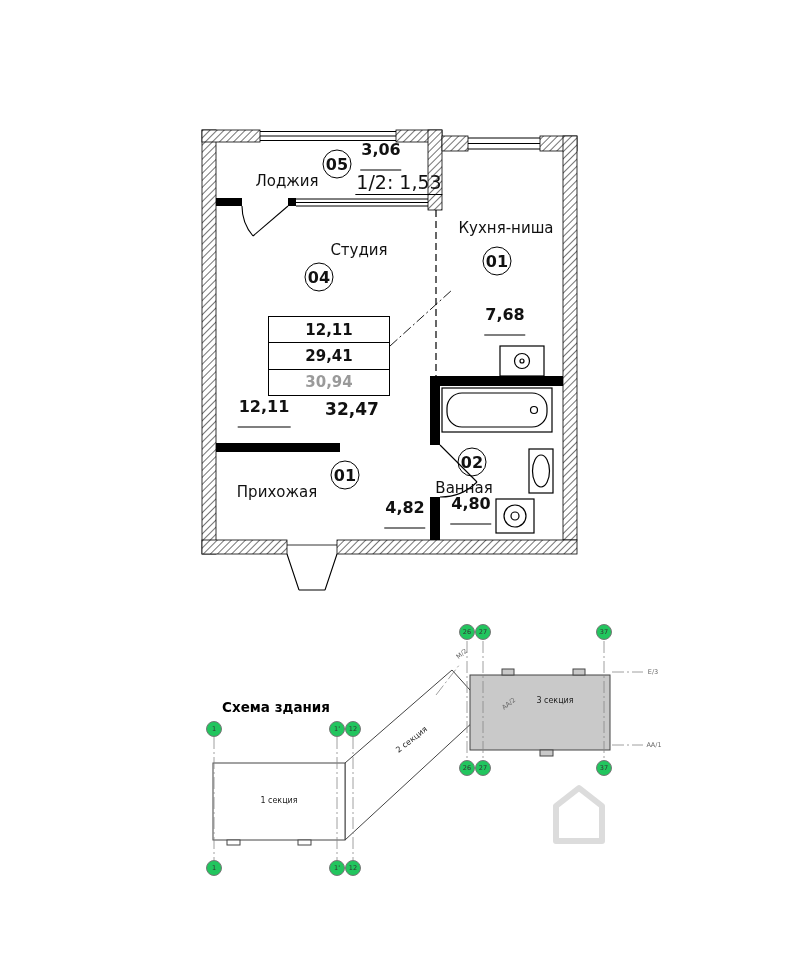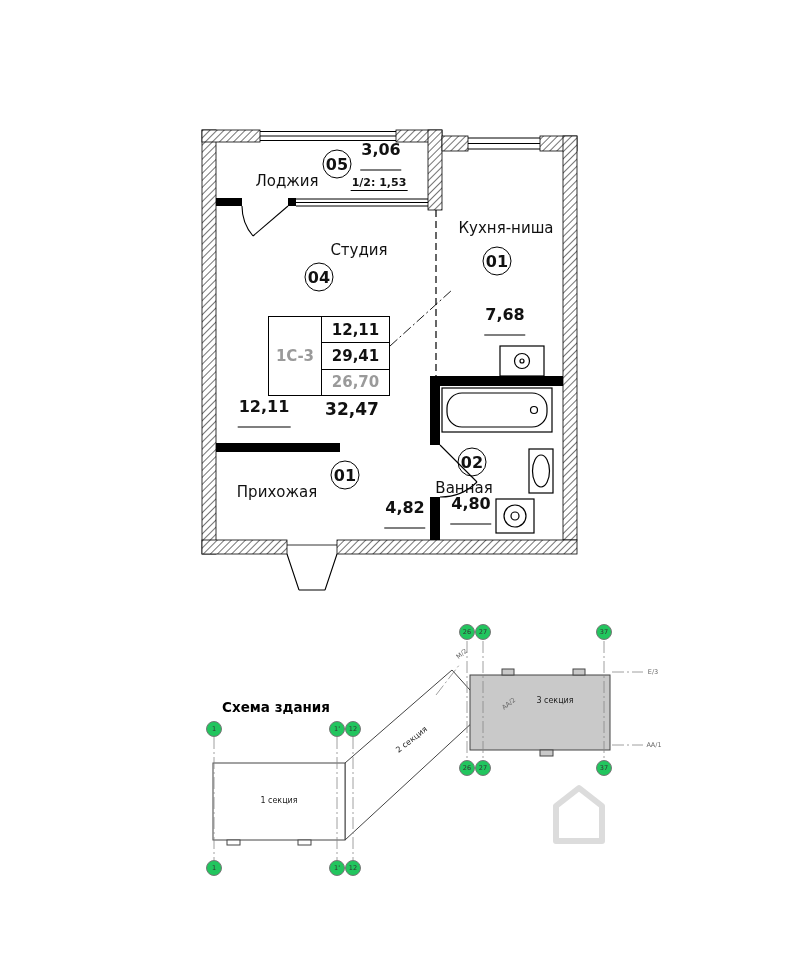--- a/index.html
+++ b/index.html
@@ -4,21 +4,21 @@
 <style>
   html,body{margin:0;padding:0;background:#fff;}
   #canvas{
     position:relative;width:807px;height:960px;background:#fff;overflow:hidden;
     font-family:"DejaVu Sans","Liberation Sans",sans-serif;color:#111;
   }
   #plan-svg{position:absolute;left:0;top:0;}
   .t{position:absolute;transform:translate(-50%,-50%);white-space:nowrap;line-height:1;}
   .room-name{font-size:15px;color:#111;}
   .area{font-size:16px;font-weight:bold;border-bottom:1.6px solid #000;padding:0 1px 12px 1px;}
-  .area-half{font-size:11px;font-weight:bold;border-bottom:1.4px solid #000;padding:0 1px 2px 1px;}
+  .area-half{font-size:19px;font-weight:normal;border-bottom:1.4px solid #000;padding:0 1px 2px 1px;margin-left:20px;}
   .rc{
     width:27px;height:27px;border:1.5px solid #000;border-radius:50%;
     display:flex;align-items:center;justify-content:center;
     font-size:16px;font-weight:bold;background:transparent;
   }
   .spec{position:absolute;display:flex;border:1.7px solid #000;background:#fff;box-sizing:border-box;}
   .spec-type{width:52px;display:flex;align-items:center;justify-content:center;
     color:#9a9a9a;font-weight:bold;font-size:15px;border-right:1.4px solid #000;}
   .spec-rows{flex:1;display:flex;flex-direction:column;}
   .spec-row{flex:1;display:flex;align-items:center;justify-content:center;
@@ -153,25 +153,24 @@
 
   <div class="t rc" style="left:472px;top:462px">02</div>
   <div class="t room-name" style="left:464px;top:488px">Ванная</div>
   <div class="t area" style="left:471px;top:510px">4,80</div>
 
   <div class="t rc" style="left:345px;top:475px">01</div>
   <div class="t room-name" style="left:277px;top:492px">Прихожая</div>
   <div class="t area" style="left:405px;top:514px">4,82</div>
 
   <div class="spec" style="left:268px;top:316px;width:122px;height:80px">
-    <div class="spec-type">1С-3</div>
     <div class="spec-rows">
       <div class="spec-row">12,11</div>
       <div class="spec-row">29,41</div>
-      <div class="spec-row gray">26,70</div>
+      <div class="spec-row gray">30,94</div>
     </div>
   </div>
   <div class="t total" style="left:352px;top:409px">32,47</div>
 
   <div class="t scheme-title" style="left:276px;top:708px">Схема здания</div>
   <div class="t sec-label" style="left:279px;top:801px">1 секция</div>
   <div class="t sec-label" style="left:412px;top:740px;transform:translate(-50%,-50%) rotate(-38deg)">2 секция</div>
   <div class="t sec-label" style="left:555px;top:701px">3 секция</div>
 
   <div class="t ax" style="left:467px;top:632px">26</div>

